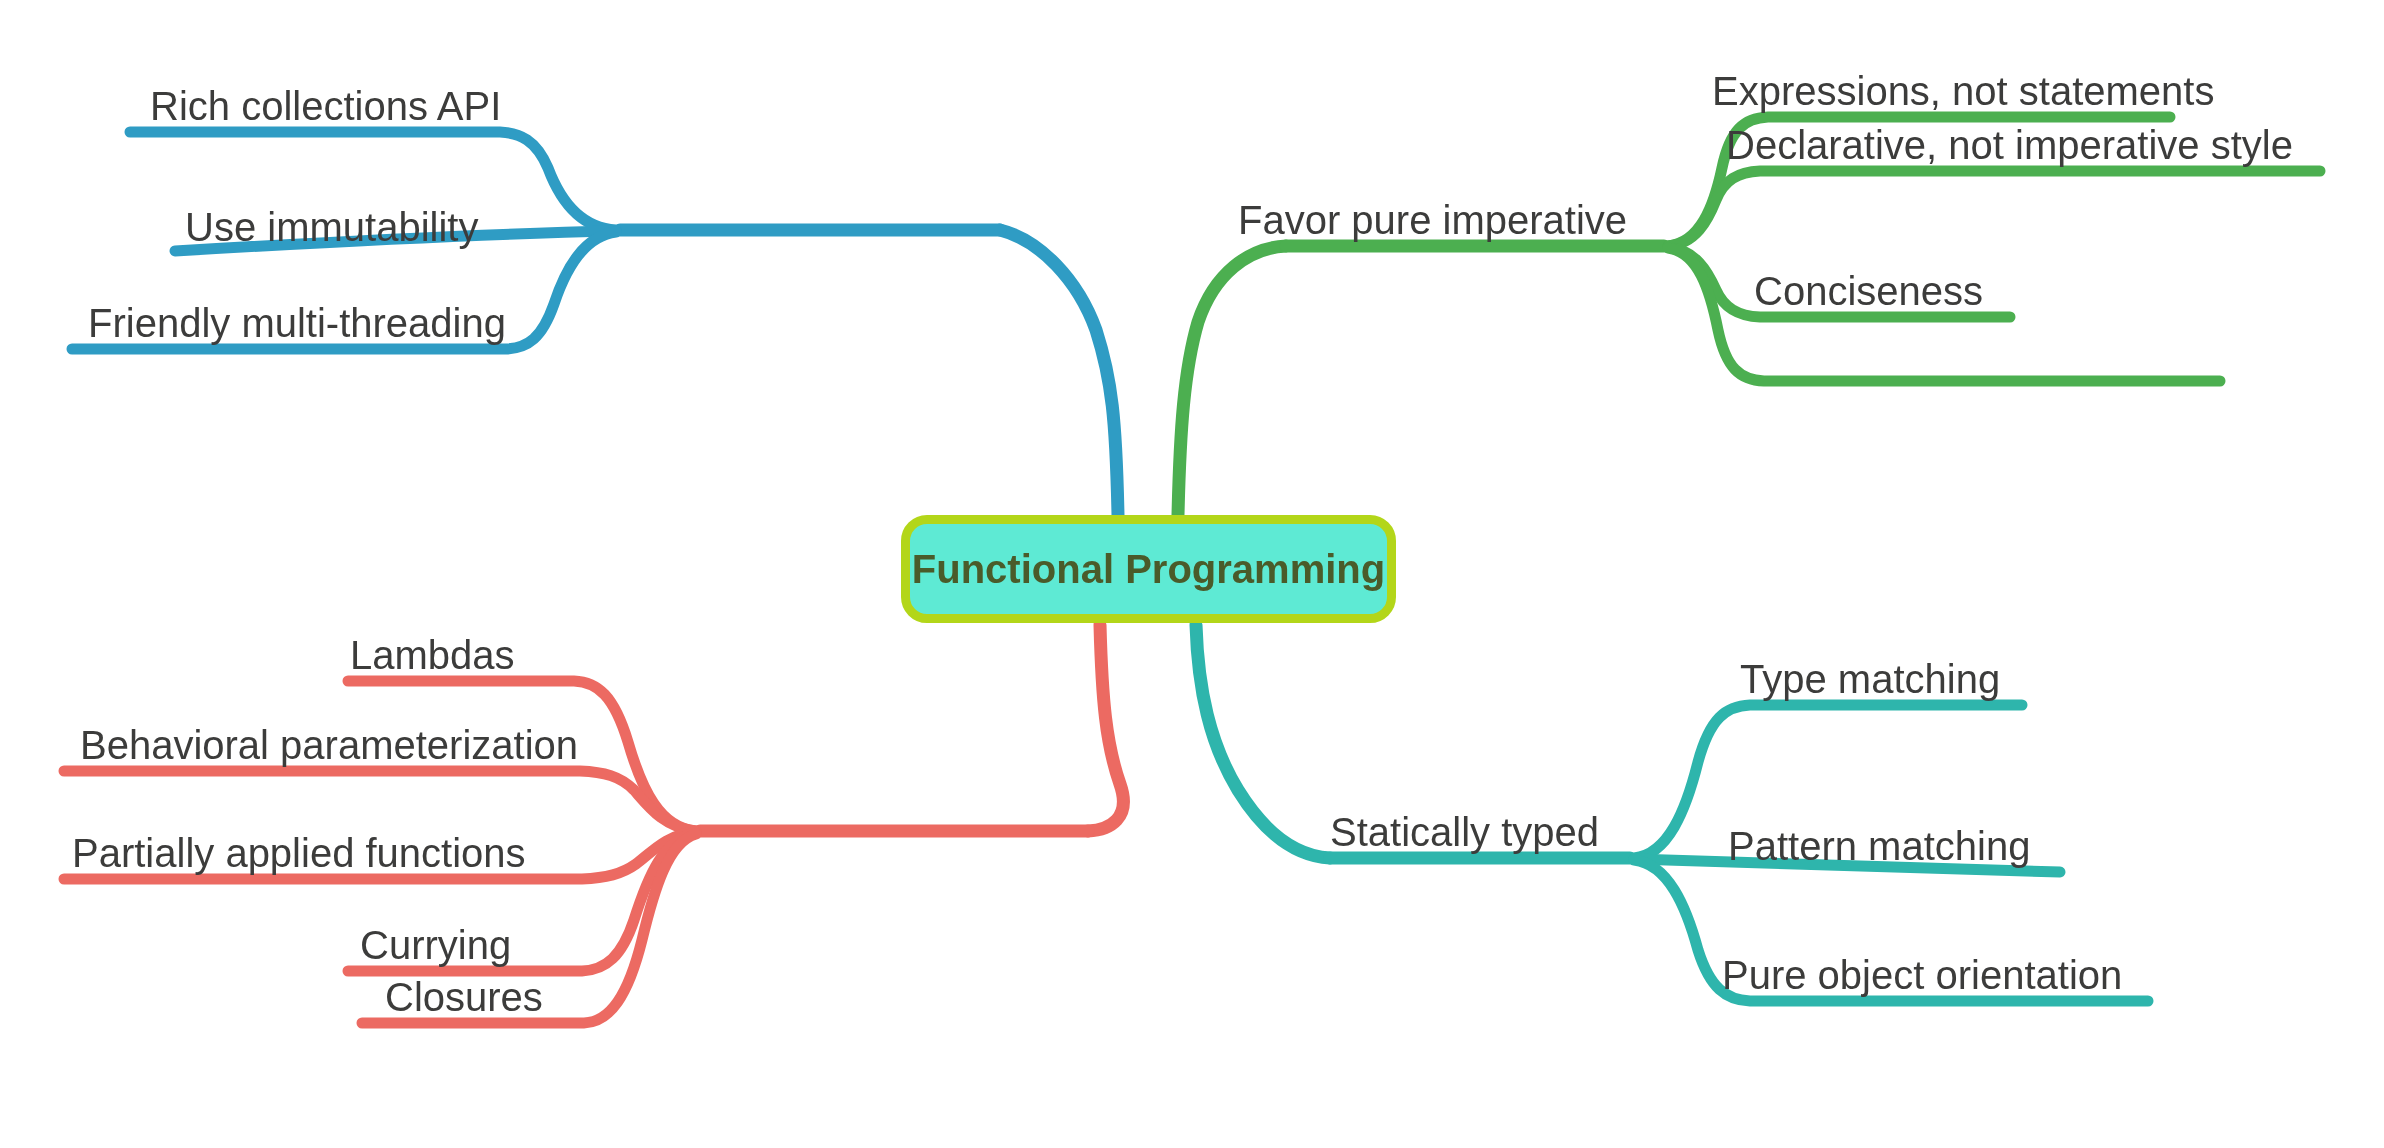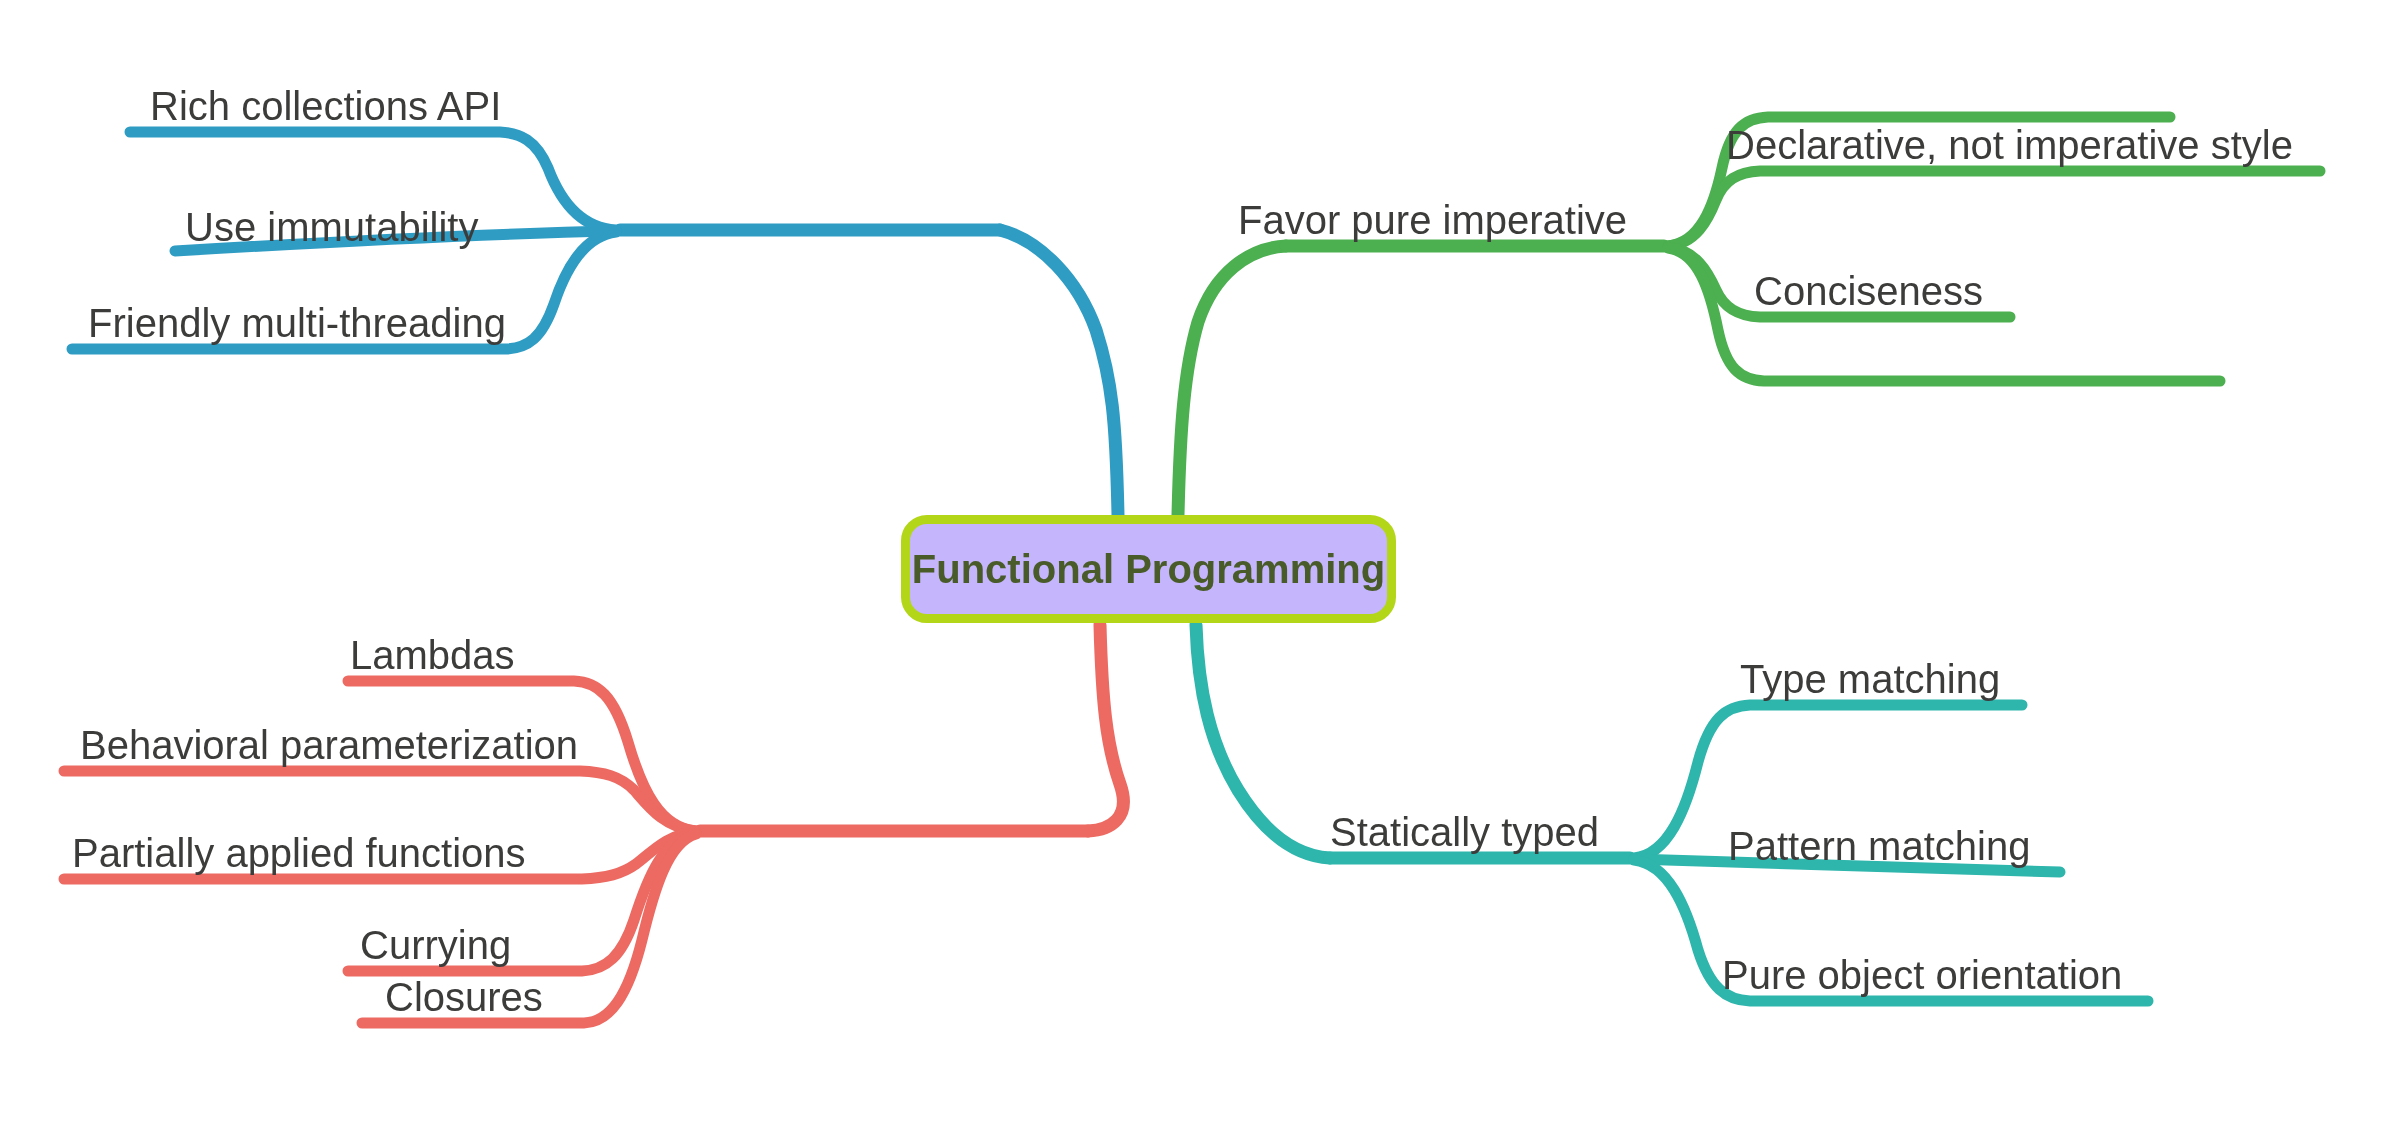--- a/index.html
+++ b/index.html
@@ -38,21 +38,21 @@
 
   #central-node {
     position: absolute;
     left: 901px;
     top: 515px;
     width: 495px;
     height: 108px;
     box-sizing: border-box;
     border: 9px solid #b3d619;
     border-radius: 26px;
-    background: #c4b5fd;
+    background: #5eead4;
     display: flex;
     align-items: center;
     justify-content: center;
     z-index: 5;
   }
   #central-node-label {
     color: #4a5b2a;
     font-size: 40px;
     font-weight: bold;
     white-space: nowrap;
@@ -125,20 +125,21 @@
 
 
   <div class="node-label anchor-left" style="left:150px; top:126px;">Rich collections API</div>
 
   <div class="node-label anchor-left" style="left:185px; top:247px;">Use immutability</div>
 
   <div class="node-label anchor-left" style="left:88px; top:343px;">Friendly multi-threading</div>
 
   <div class="node-label anchor-left" style="left:1238px; top:240px;">Favor pure imperative</div>
 
+  <div class="node-label anchor-left" style="left:1712px; top:111px;">Expressions, not statements</div>
 
   <div class="node-label anchor-left" style="left:1726px; top:165px;">Declarative, not imperative style</div>
 
   <div class="node-label anchor-left" style="left:1754px; top:311px;">Conciseness</div>
 
 
 
   <div class="node-label anchor-left" style="left:350px; top:675px;">Lambdas</div>
 
   <div class="node-label anchor-left" style="left:80px; top:765px;">Behavioral parameterization</div>

